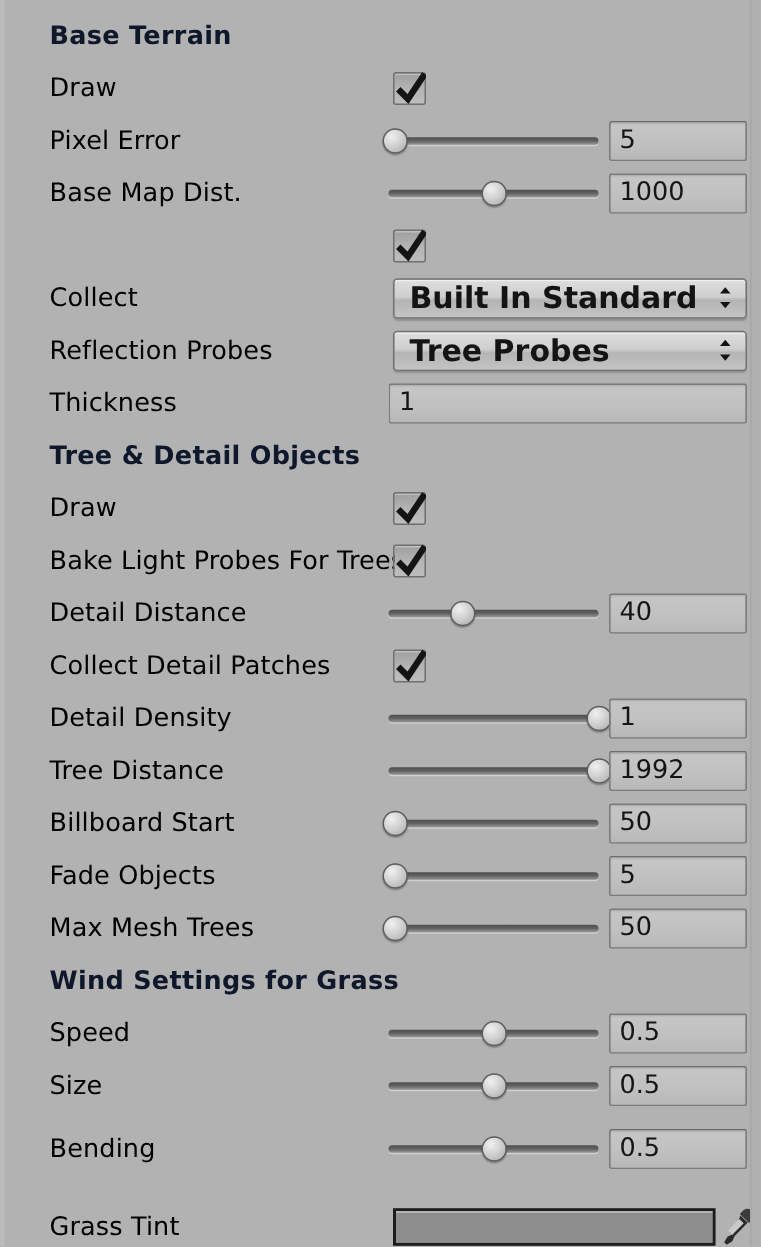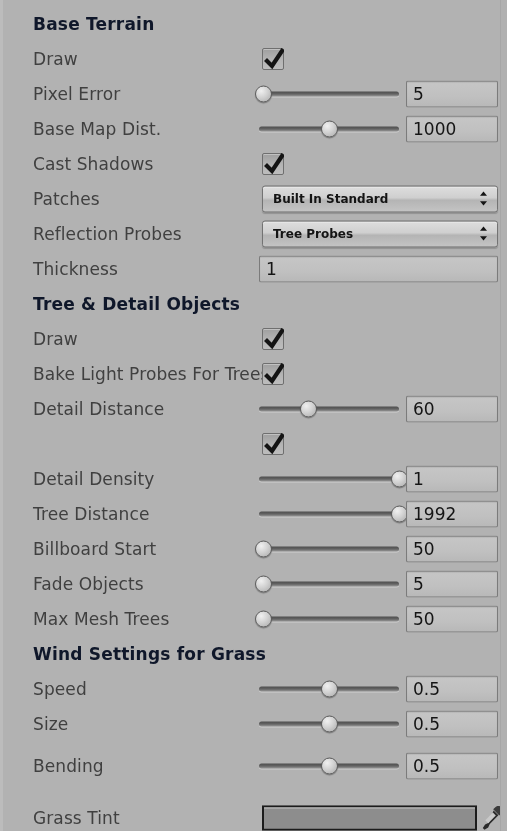--- a/index.html
+++ b/index.html
@@ -25,21 +25,21 @@
   .row {
     position: absolute;
     left: 0; width: 500px;
     height: 35px;
   }
   .label {
     position: absolute;
     left: 30px; top: 50%;
     transform: translateY(-50%);
     font-size: 17px;
-    color: #404040;
+    color: #000000;
     white-space: nowrap;
     letter-spacing: 0.1px;
   }
   .label.section {
     font-weight: bold;
     font-size: 17px;
     color: #0f172a;
     letter-spacing: 0.2px;
   }
   .label.clip {
@@ -119,21 +119,21 @@
     width: 236px; height: 27px;
     background: linear-gradient(180deg,#dedede 0%,#cfcfcf 45%,#b4b4b4 55%,#c4c4c4 100%);
     border: 1px solid #737373;
     border-radius: 3px;
     box-shadow: inset 0 1px 0 rgba(255,255,255,.55), 0 1px 1px rgba(0,0,0,.18);
   }
   .dropdown .dval {
     position: absolute;
     left: 10px; top: 50%;
     transform: translateY(-50%);
-    font-size: 12px;
+    font-size: 20px;
     font-weight: bold;
     color: #141414;
   }
   .dropdown .arrows {
     position: absolute;
     right: 9px; top: 50%;
     transform: translateY(-50%);
     width: 9px; height: 16px;
   }
 
@@ -188,29 +188,28 @@
         <div class="label">Base Map Dist.</div>
         <div class="slider">
           <div class="track"></div>
           <div class="knob" style="left: 50%;"></div>
         </div>
         <div class="field">
           <span class="val">1000</span>
         </div>
       </div>
       <div class="row" style="top: 146px;">
-        <div class="label">Cast Shadows</div>
         <div class="checkbox">
           <svg width="20" height="26" viewBox="0 0 20 26">
             <path d="M3 14 L8 19 L18 4" stroke="#141414" stroke-width="4.2" fill="none" stroke-linecap="square"></path>
           </svg>
         </div>
       </div>
       <div class="row" style="top: 181px;">
-        <div class="label">Patches</div>
+        <div class="label">Collect</div>
         <div class="dropdown">
           <span class="dval">Built In Standard</span>
           <span class="arrows"><svg width="9" height="16" viewBox="0 0 9 16">
               <path d="M4.5 1 L8 5.2 L1 5.2 Z" fill="#141414"></path>
               <path d="M4.5 15 L8 10.8 L1 10.8 Z" fill="#141414"></path>
             </svg></span>
         </div>
       </div>
       <div class="row" style="top: 216px;">
         <div class="label">Reflection Probes</div>
@@ -247,24 +246,25 @@
           </svg>
         </div>
       </div>
       <div class="row" style="top: 391px;">
         <div class="label">Detail Distance</div>
         <div class="slider">
           <div class="track"></div>
           <div class="knob" style="left: 35%;"></div>
         </div>
         <div class="field">
-          <span class="val">60</span>
+          <span class="val">40</span>
         </div>
       </div>
       <div class="row" style="top: 426px;">
+        <div class="label clip">Collect Detail Patches</div>
         <div class="checkbox">
           <svg width="20" height="26" viewBox="0 0 20 26">
             <path d="M3 14 L8 19 L18 4" stroke="#141414" stroke-width="4.2" fill="none" stroke-linecap="square"></path>
           </svg>
         </div>
       </div>
       <div class="row" style="top: 461px;">
         <div class="label">Detail Density</div>
         <div class="slider">
           <div class="track"></div>

